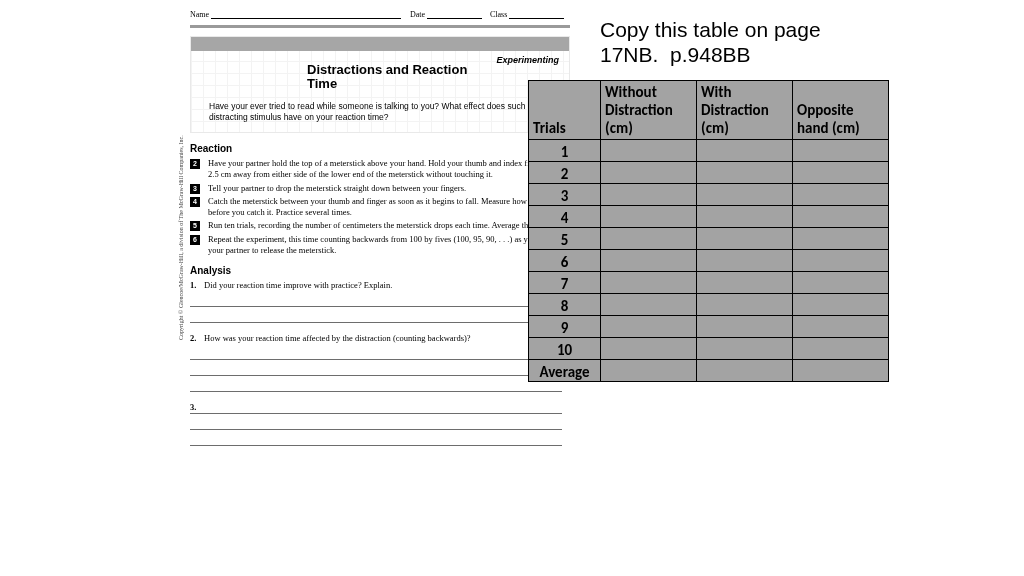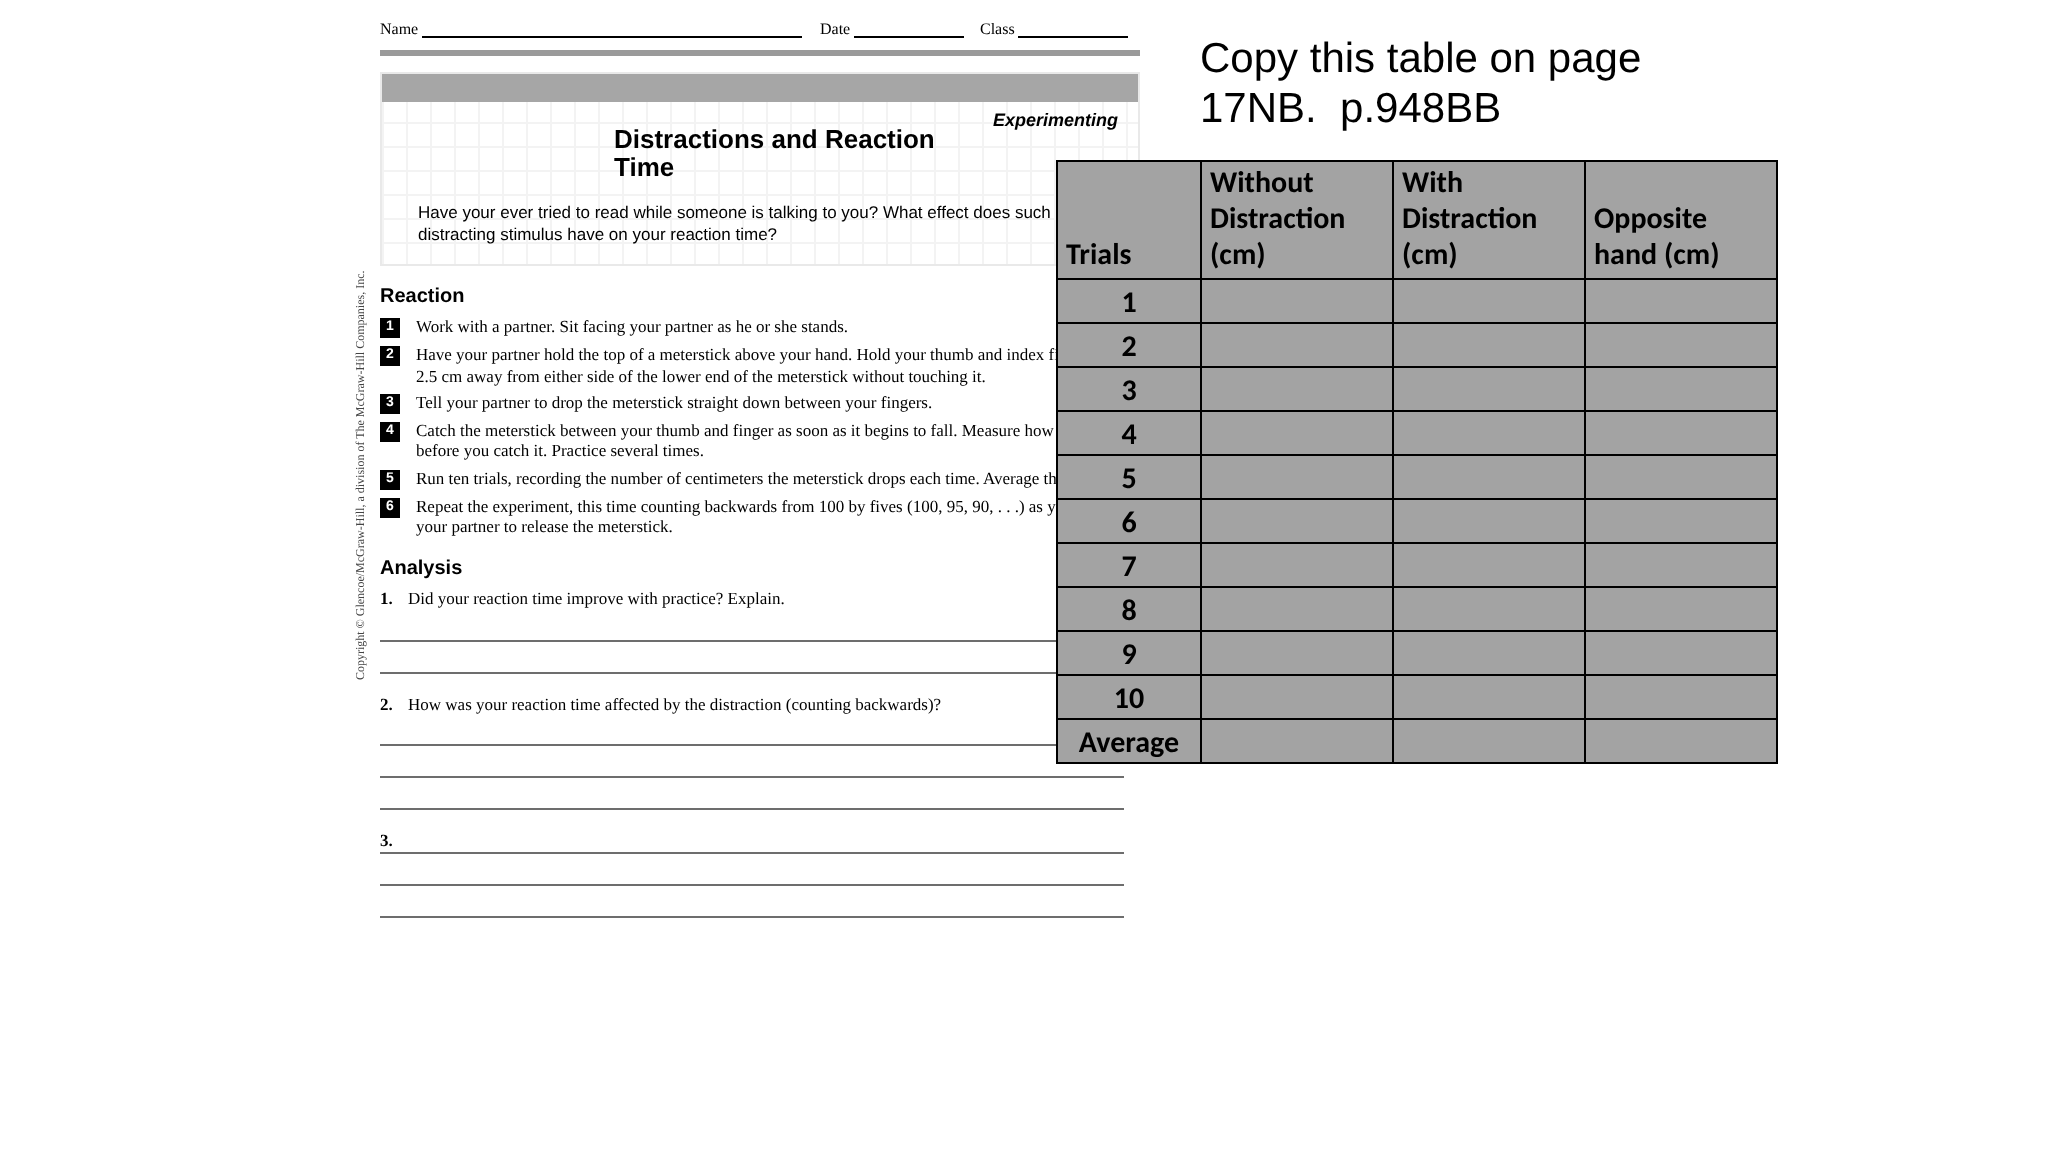--- a/index.html
+++ b/index.html
@@ -69,21 +69,20 @@
     <div class="experimenting">Experimenting</div>
     <div class="lab-title">
       <span>Distractions and Reaction</span><br>
       <span>Time</span>
     </div>
     <div class="intro">Have your ever tried to read while someone is talking to you? What effect does such a distracting stimulus have on your reaction time?</div>
   </div>
 
   <div class="section-h">Reaction</div>
   <ol class="steps">
-    <li data-num="1">Work with a partner. Sit facing your partner as he or she stands.</li>
     <li data-num="2">Have your partner hold the top of a meterstick above your hand. Hold your thumb and index finger about 2.5 cm away from either side of the lower end of the meterstick without touching it.</li>
     <li data-num="3">Tell your partner to drop the meterstick straight down between your fingers.</li>
     <li data-num="4">Catch the meterstick between your thumb and finger as soon as it begins to fall. Measure how far it falls before you catch it. Practice several times.</li>
     <li data-num="5">Run ten trials, recording the number of centimeters the meterstick drops each time. Average the results.</li>
     <li data-num="6">Repeat the experiment, this time counting backwards from 100 by fives (100, 95, 90, . . .) as you wait for your partner to release the meterstick.</li>
   </ol>
 
   <div class="section-h">Analysis</div>
   <ol class="analysis">
     <li><span class="num">1.</span><span>Did your reaction time improve with practice? Explain.</span>

